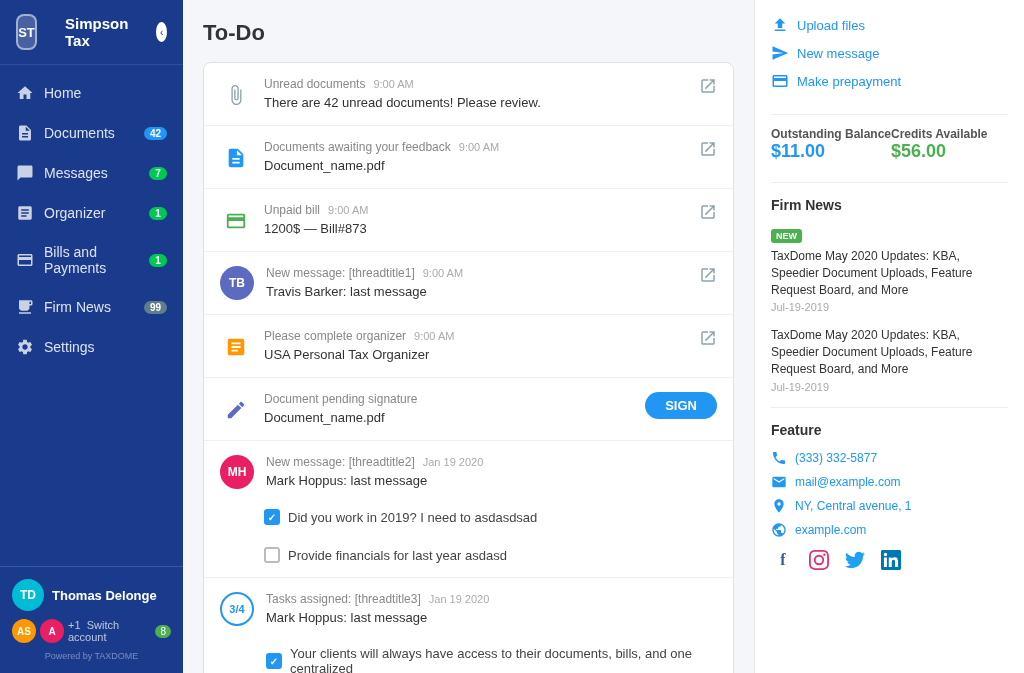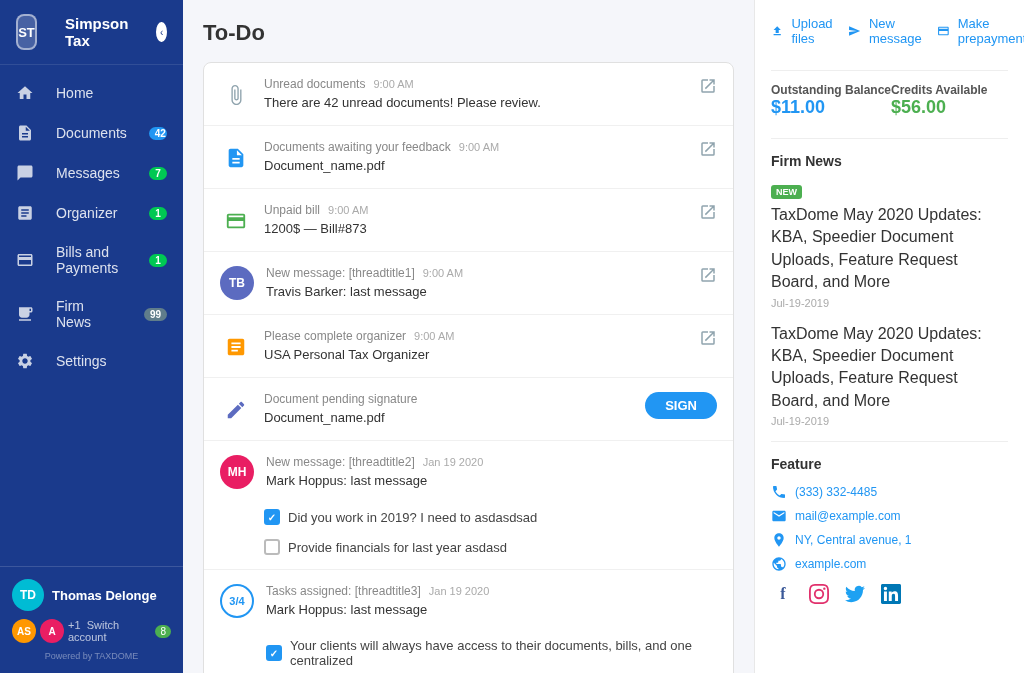--- a/index.html
+++ b/index.html
@@ -5,21 +5,21 @@
     * { box-sizing: border-box; margin: 0; padding: 0; }
     body { font-family: -apple-system, BlinkMacSystemFont, 'Segoe UI', sans-serif; display: flex; height: 673px; overflow: hidden; background: #f5f6fa; }
 
     
     .sidebar { width: 183px; background: #1a3a8c; display: flex; flex-direction: column; color: white; flex-shrink: 0; }
     .sidebar-header { padding: 14px 16px; display: flex; align-items: center; gap: 28px; border-bottom: 1px solid rgba(255,255,255,0.1); }
     .sidebar-logo { width: 36px; height: 36px; background: rgba(255,255,255,0.2); border-radius: 8px; display: flex; align-items: center; justify-content: center; font-weight: 700; font-size: 13px; color: white; border: 2px solid rgba(255,255,255,0.5); }
     .sidebar-title { font-size: 15px; font-weight: 600; color: white; }
     .sidebar-collapse { width: 20px; height: 20px; background: white; border-radius: 50%; display: flex; align-items: center; justify-content: center; cursor: pointer; color: #1a3a8c; font-size: 10px; margin-left: auto; }
     .sidebar-nav { flex: 1; padding: 8px 0; }
-    .nav-item { display: flex; align-items: center; padding: 11px 16px; gap: 22px; cursor: pointer; color: rgba(255,255,255,0.85); font-size: 14px; position: relative; }
+    .nav-item { display: flex; align-items: center; padding: 11px 16px; gap: 10px; cursor: pointer; color: rgba(255,255,255,0.85); font-size: 14px; position: relative; }
     .nav-icon { width: 18px; height: 18px; display: flex; align-items: center; justify-content: center; font-size: 15px; opacity: 0.9; }
     .nav-badge { background: #00c853; color: white; border-radius: 10px; font-size: 10px; font-weight: 700; padding: 1px 6px; min-width: 18px; text-align: center; margin-left: auto; }
     .nav-badge.blue { background: #2196f3; }
     .nav-badge.gray { background: #607d8b; }
 
     .sidebar-footer { padding: 12px; border-top: 1px solid rgba(255,255,255,0.15); }
     .user-info { display: flex; align-items: center; gap: 8px; margin-bottom: 8px; }
     .user-avatar { width: 32px; height: 32px; background: #00bcd4; border-radius: 50%; display: flex; align-items: center; justify-content: center; font-size: 12px; font-weight: 700; color: white; flex-shrink: 0; }
     .user-name { font-size: 13px; font-weight: 600; color: white; }
     .switch-row { display: flex; align-items: center; gap: 4px; }
@@ -52,44 +52,44 @@
     .ext-icon { width: 18px; height: 18px; color: #90a4ae; cursor: pointer; }
 
     .sign-btn { background: #2196f3; color: white; border: none; border-radius: 20px; padding: 6px 20px; font-size: 13px; font-weight: 600; cursor: pointer; }
 
     .avatar-circle { width: 34px; height: 34px; border-radius: 50%; display: flex; align-items: center; justify-content: center; font-size: 12px; font-weight: 700; color: white; flex-shrink: 0; }
     .avatar-tb { background: #5c6bc0; }
     .avatar-mh { background: #e91e63; }
 
     .task-circle { width: 34px; height: 34px; border-radius: 50%; background: white; border: 2px solid #2196f3; display: flex; align-items: center; justify-content: center; font-size: 11px; font-weight: 700; color: #2196f3; flex-shrink: 0; }
 
-    .checklist { margin-top: 8px; display: flex; flex-direction: column; gap: 14px; }
+    .checklist { margin-top: 8px; display: flex; flex-direction: column; gap: 22px; }
     .check-item { display: flex; align-items: center; gap: 8px; font-size: 13px; color: #444; }
     .checkbox { width: 16px; height: 16px; border-radius: 3px; flex-shrink: 0; }
     .checkbox.checked { background: #2196f3; border: 2px solid #2196f3; display: flex; align-items: center; justify-content: center; }
     .checkbox.unchecked { background: white; border: 2px solid #bbb; }
     .checkbox.checked::after { content: '✓'; color: white; font-size: 10px; font-weight: 700; }
 
     
     .right-panel { width: 270px; padding: 16px; overflow-y: auto; background: white; border-left: 1px solid #e8e8e8; flex-shrink: 0; }
-    .action-links { display: flex; flex-direction: row; gap: 10px; margin-bottom: 24px; justify-content: space-between; }
+    .action-links { display: flex; flex-direction: column; gap: 10px; margin-bottom: 24px; justify-content: space-between; }
     .action-link { display: flex; align-items: center; gap: 8px; font-size: 13px; color: #2196f3; cursor: pointer; font-weight: 500; }
     .action-link svg { width: 18px; height: 18px; }
 
     .balance-section { margin-bottom: 20px; }
     .balance-row { display: flex; margin-bottom: 4px; }
     .balance-label { font-size: 12px; font-weight: 600; color: #555; }
     .balance-value { font-size: 18px; font-weight: 700; color: #2196f3; }
     .balance-value.green { color: #4caf50; }
 
     .section-title { font-size: 14px; font-weight: 700; color: #333; margin-bottom: 12px; border-top: 1px solid #eee; padding-top: 14px; }
 
     .firm-news-item { margin-bottom: 14px; }
     .news-badge { background: #4caf50; color: white; font-size: 9px; font-weight: 700; padding: 2px 5px; border-radius: 3px; display: inline-block; margin-bottom: 5px; }
-    .news-title { font-size: 16px; color: #333; font-weight: 500; margin-bottom: 3px; line-height: 1.4; }
+    .news-title { font-size: 12px; color: #333; font-weight: 500; margin-bottom: 3px; line-height: 1.4; }
     .news-date { font-size: 11px; color: #aaa; }
 
     .contact-section { }
     .contact-item { display: flex; align-items: center; gap: 8px; font-size: 12px; color: #2196f3; margin-bottom: 8px; cursor: pointer; }
     .contact-icon { width: 16px; height: 16px; flex-shrink: 0; }
 
     .social-row { display: flex; gap: 12px; margin-top: 10px; }
     .social-icon { width: 24px; height: 24px; display: flex; align-items: center; justify-content: center; cursor: pointer; color: #666; font-size: 14px; font-weight: 700; }
 
     .divider { height: 1px; background: #eee; margin: 12px 0; }
@@ -405,21 +405,21 @@
         <div class="news-date">Jul-19-2019</div>
       </div>
 
       <div class="section-title">Feature</div>
 
       <div class="contact-section">
         <div class="contact-item">
           <svg class="contact-icon" viewBox="0 0 24 24" fill="#2196f3">
               <path d="M6.62 10.79c1.44 2.83 3.76 5.14 6.59 6.59l2.2-2.2c.27-.27.67-.36 1.02-.24 1.12.37 2.33.57 3.57.57.55 0 1 .45 1 1V20c0 .55-.45 1-1 1-9.39 0-17-7.61-17-17 0-.55.45-1 1-1h3.5c.55 0 1 .45 1 1 0 1.25.2 2.45.57 3.57.11.35.03.74-.25 1.02l-2.2 2.2z"></path>
             </svg>
-          <span>(333) 332-4485</span>
+          <span>(333) 332-5877</span>
         </div>
         <div class="contact-item">
           <svg class="contact-icon" viewBox="0 0 24 24" fill="#2196f3">
               <path d="M20 4H4c-1.1 0-2 .9-2 2v12c0 1.1.9 2 2 2h16c1.1 0 2-.9 2-2V6c0-1.1-.9-2-2-2zm0 4l-8 5-8-5V6l8 5 8-5v2z"></path>
             </svg>
           <span>mail@example.com</span>
         </div>
         <div class="contact-item">
           <svg class="contact-icon" viewBox="0 0 24 24" fill="#2196f3">
               <path d="M12 2C8.13 2 5 5.13 5 9c0 5.25 7 13 7 13s7-7.75 7-13c0-3.87-3.13-7-7-7zm0 9.5c-1.38 0-2.5-1.12-2.5-2.5s1.12-2.5 2.5-2.5 2.5 1.12 2.5 2.5-1.12 2.5-2.5 2.5z"></path>

